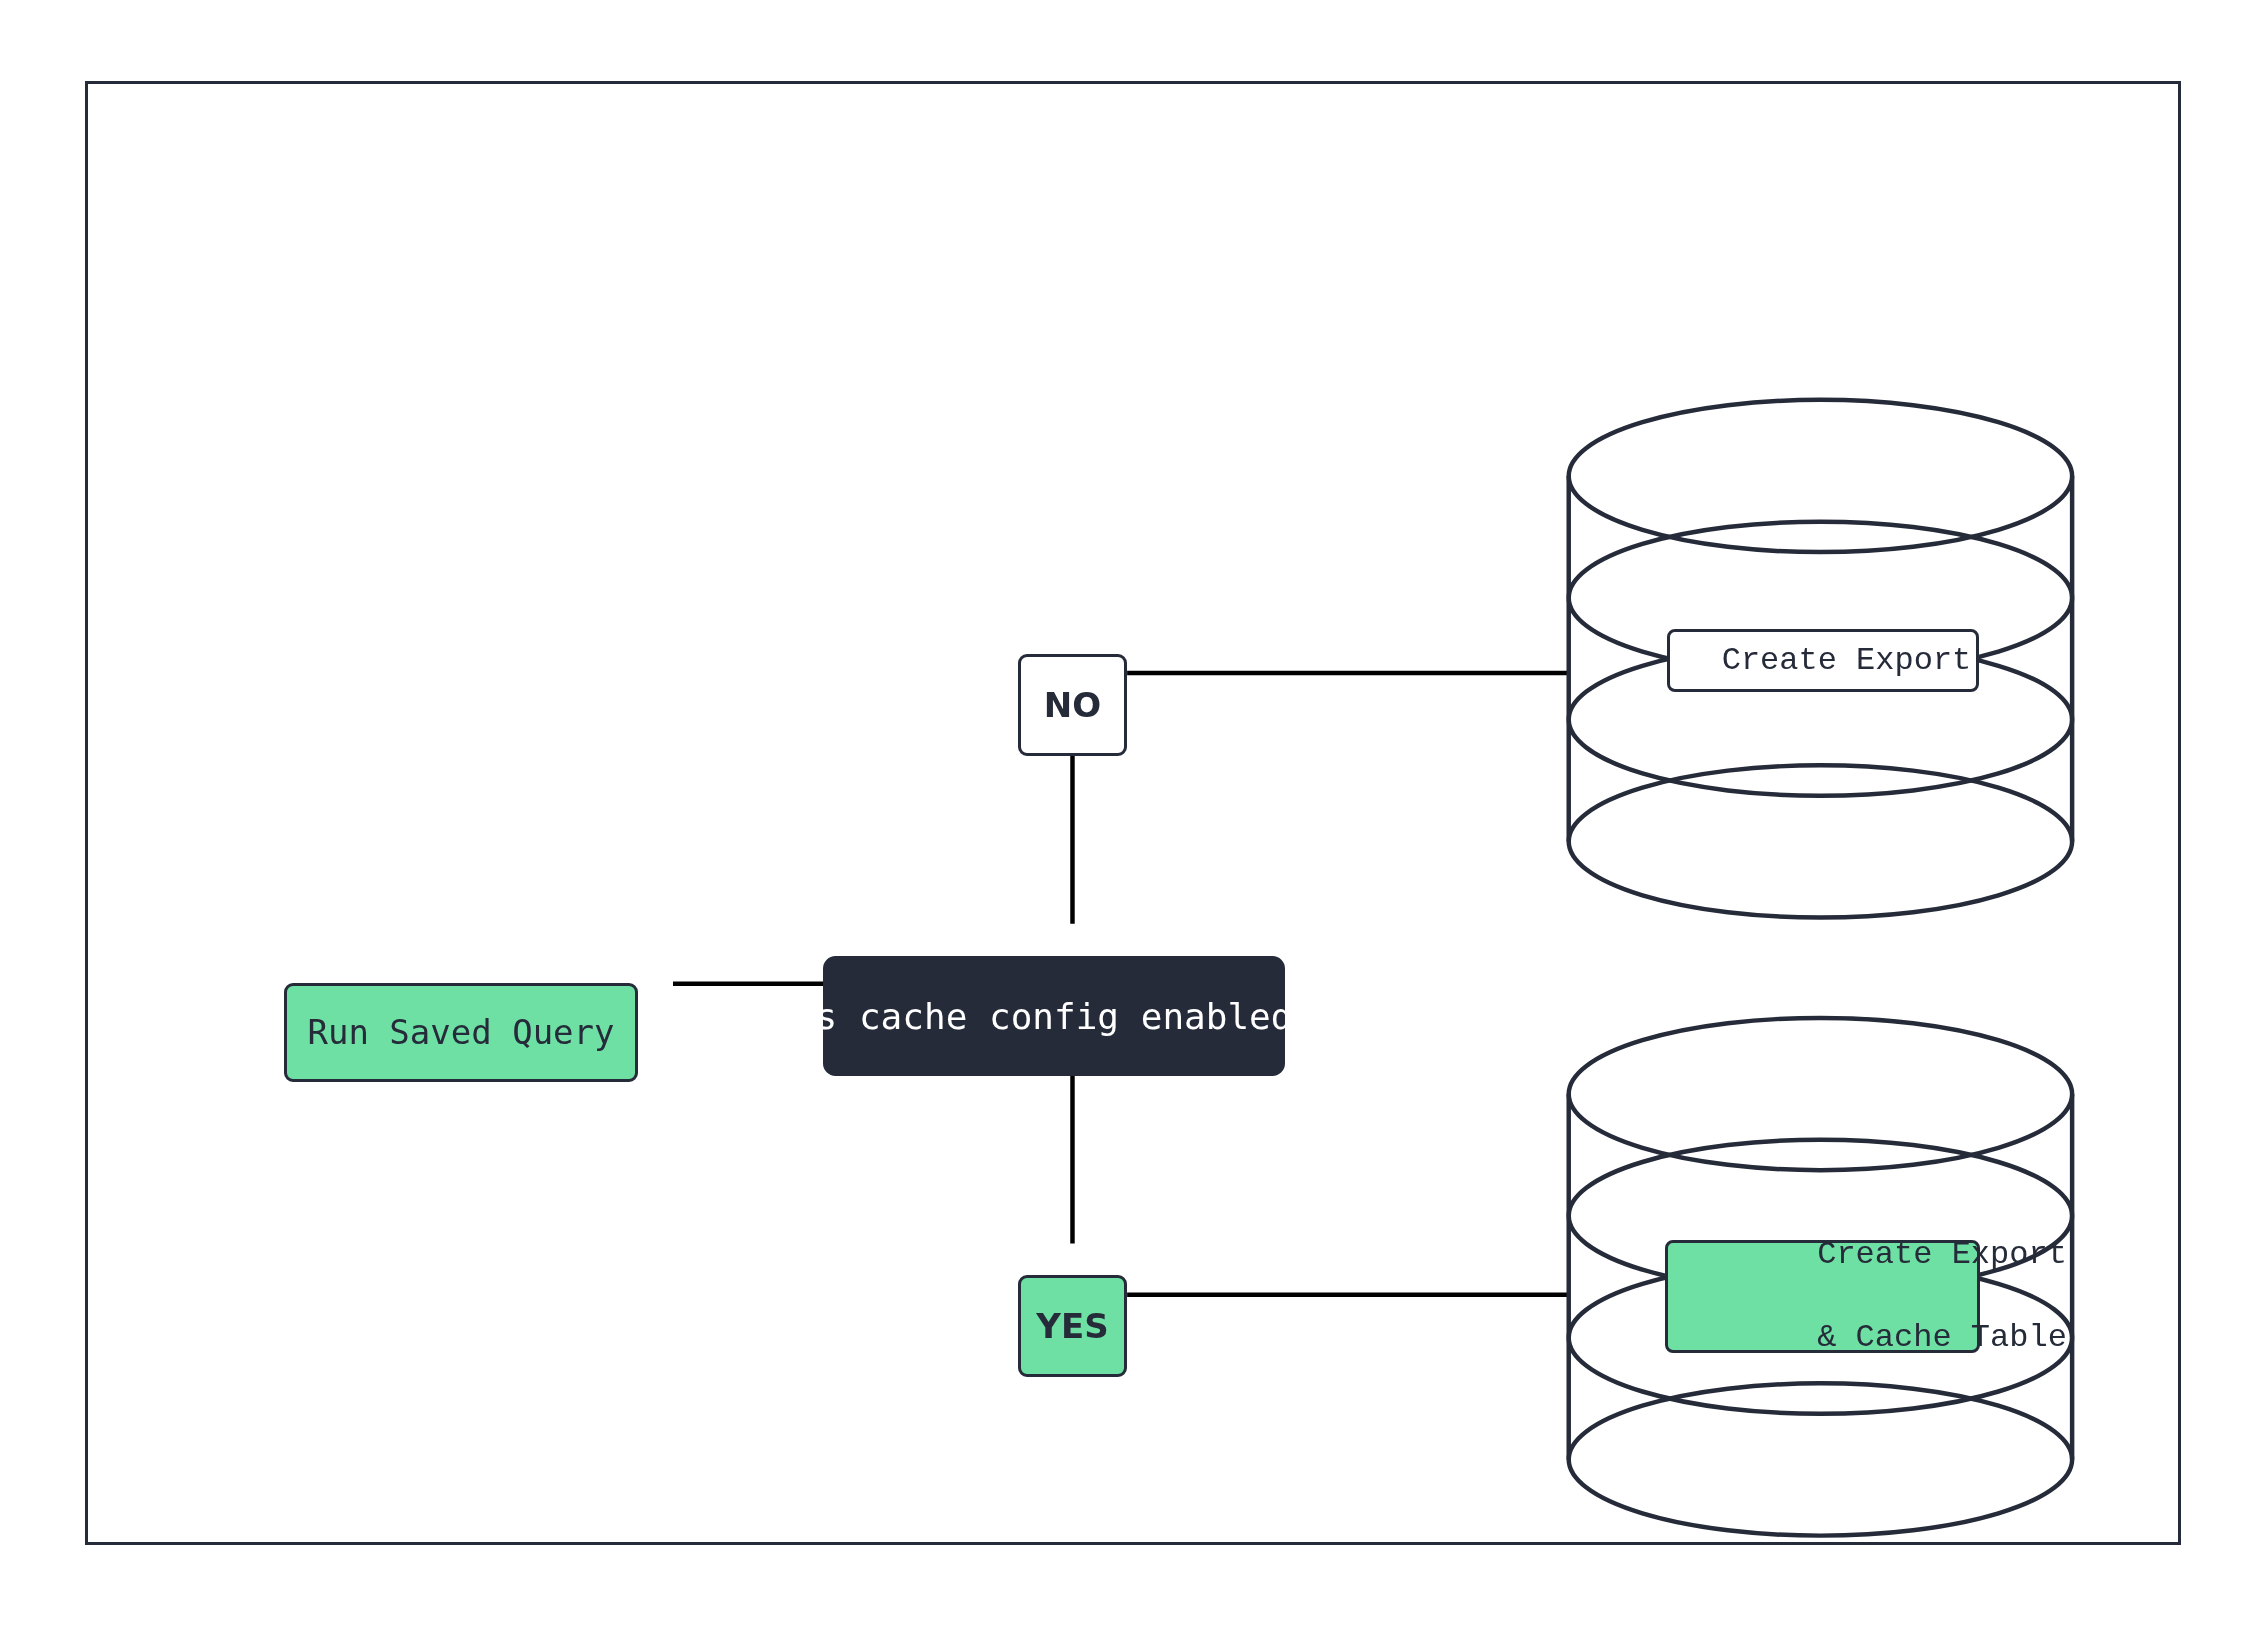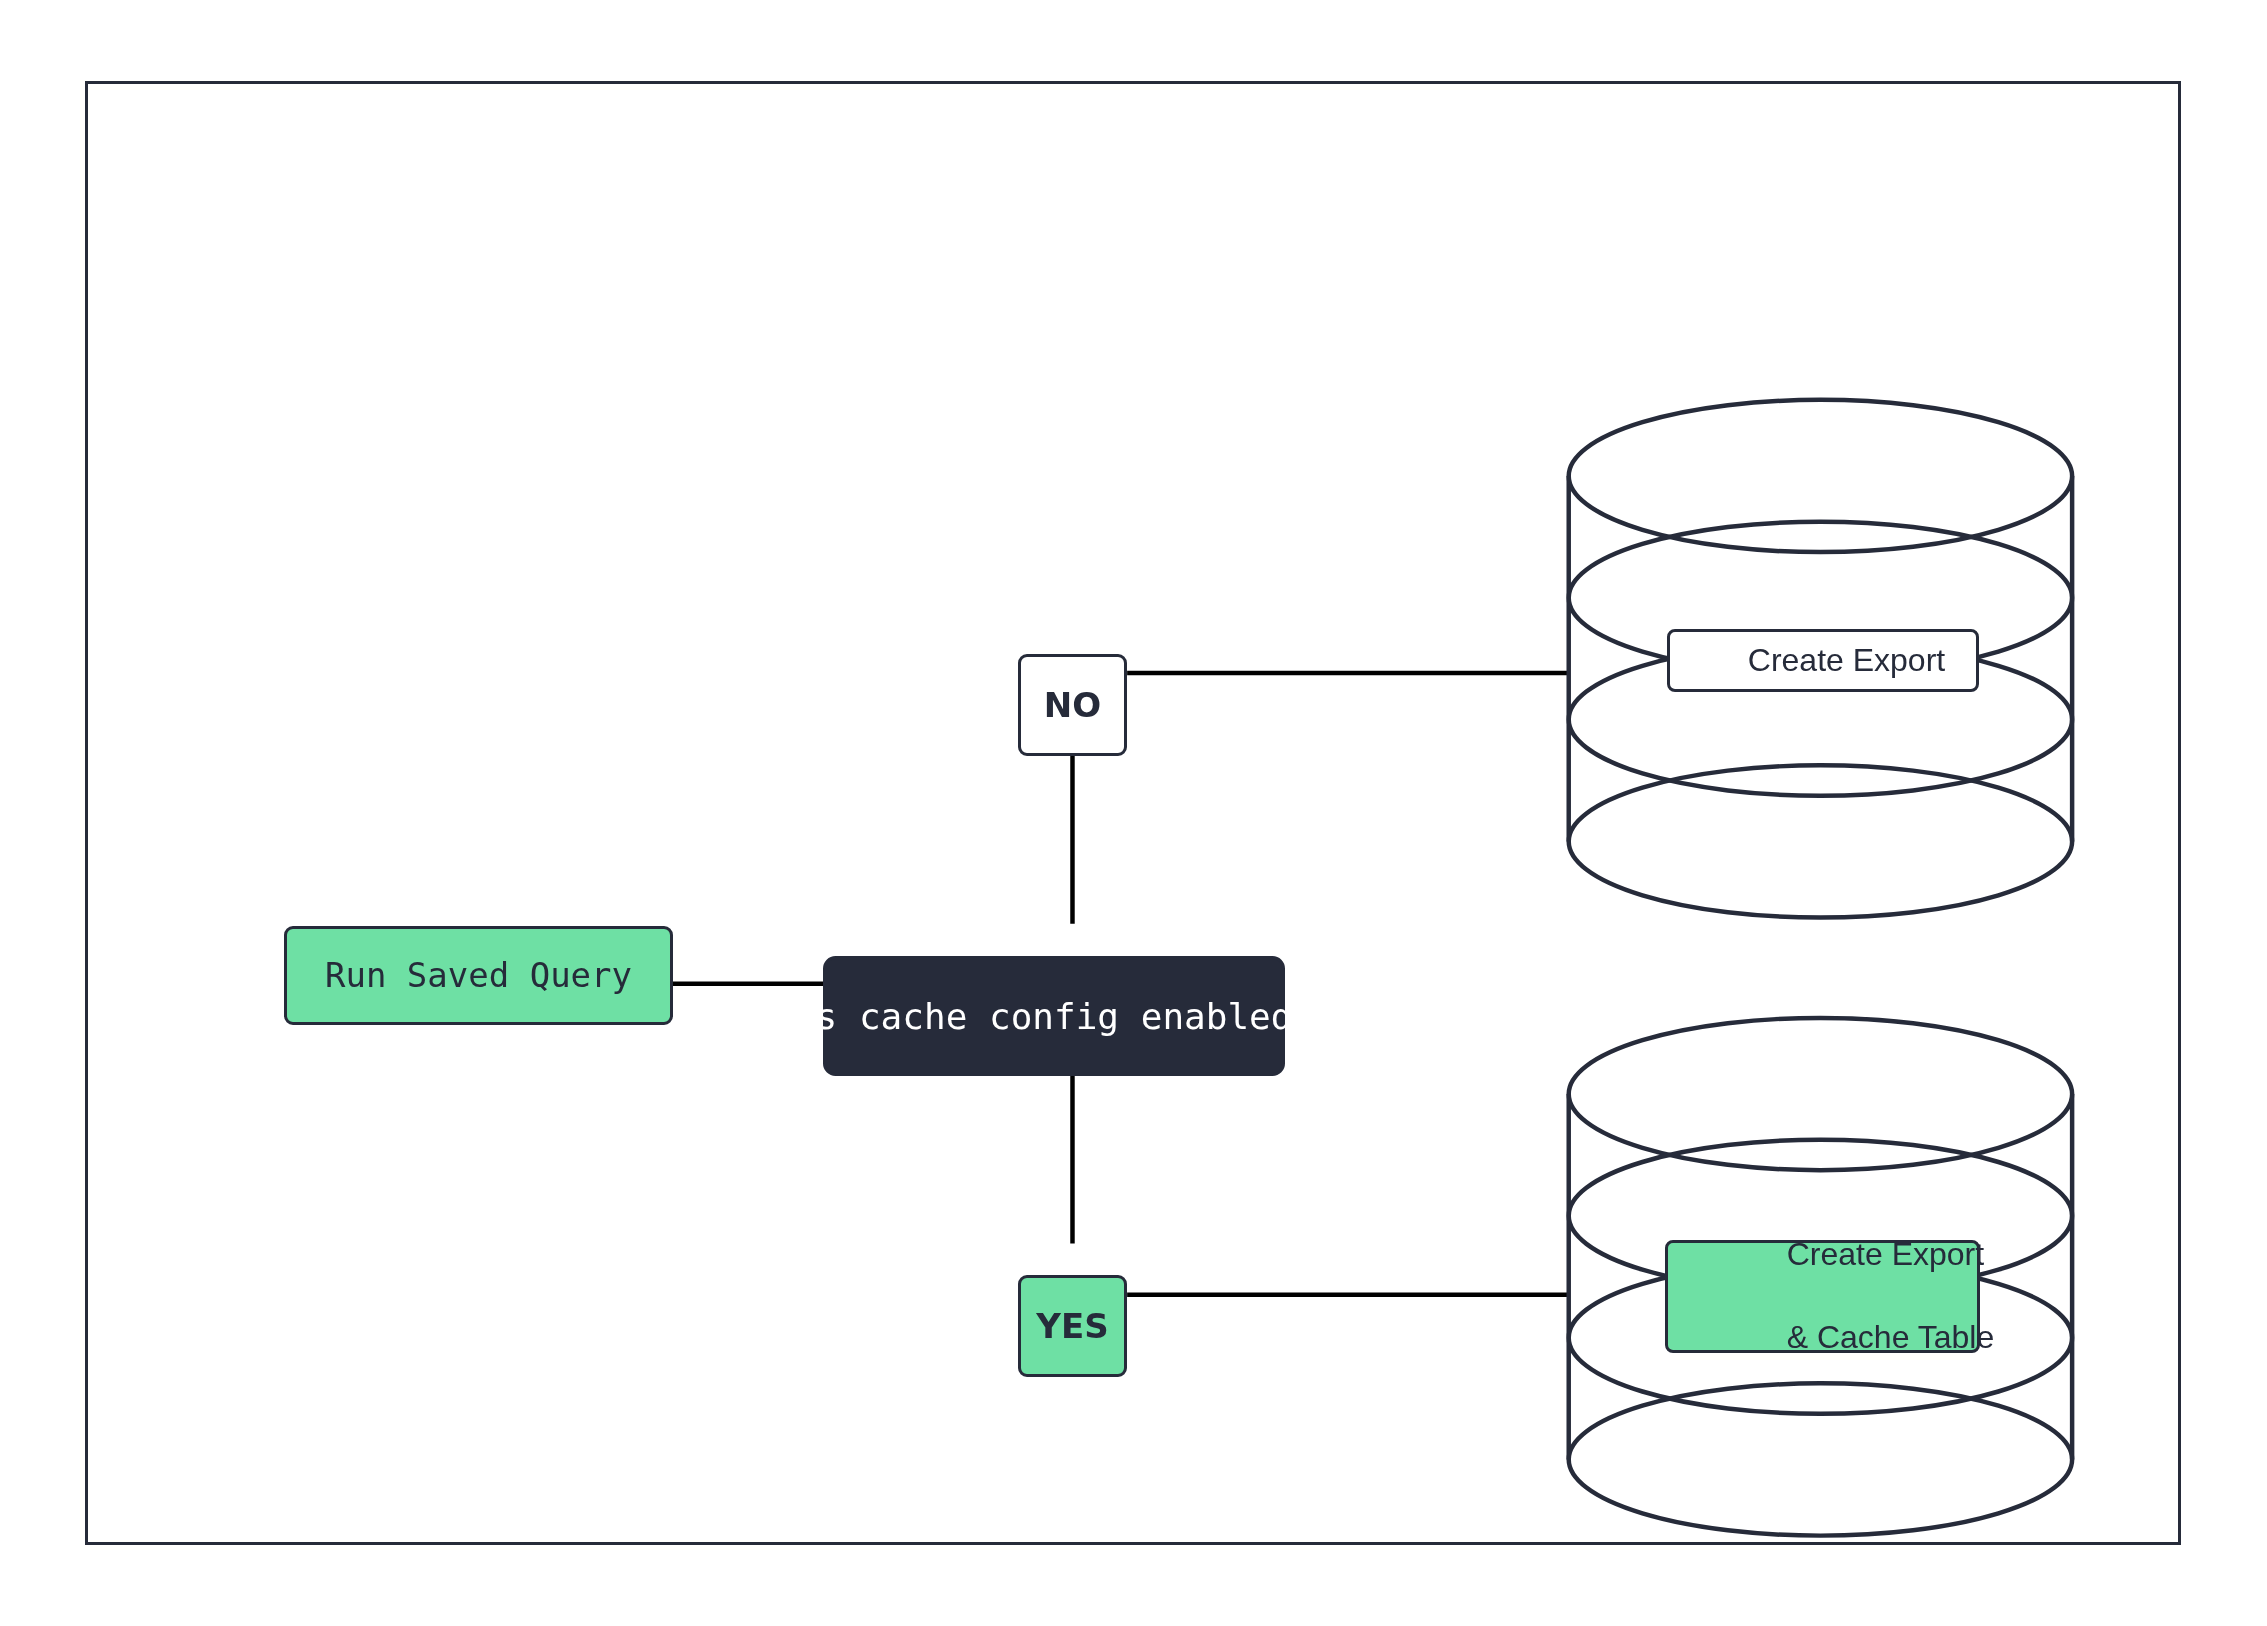--- a/index.html
+++ b/index.html
@@ -90,22 +90,22 @@
     color: #ffffff;
     border-color: #262b3a;
   }
   .node-plain-label {
     font-family: "DejaVu Sans", sans-serif;
     font-weight: bold;
     font-size: 34px;
   }
   #node-run-saved-query {
     left: 196px;
-    top: 633px;
-    width: 389px;
+    top: 690px;
+    width: 354px;
     height: 99px;
   }
   #node-decision {
     left: 735px;
     top: 663px;
     width: 462px;
     height: 120px;
     border-radius: 12.5px;
     font-size: 36px;
   }
@@ -123,24 +123,25 @@
   }
   .db-label {
     position: absolute;
     box-sizing: border-box;
     display: flex;
     align-items: center;
     justify-content: center;
     border: 3.6px solid #262b3a;
     border-radius: 8px;
     background: #ffffff;
-    font-family: Liberation Sans, sans-serif;
+    font-family: Liberation Mono, monospace;
     font-size: 32px;
     line-height: 1.3;
     color: #262b3a;
+    text-align: center;
     white-space: pre;
     padding-left: 47px;
   }
   #db-label-top {
     left: 1579px;
     top: 368px;
     width: 312px;
     height: 63px;
   }
   #db-label-bottom {

